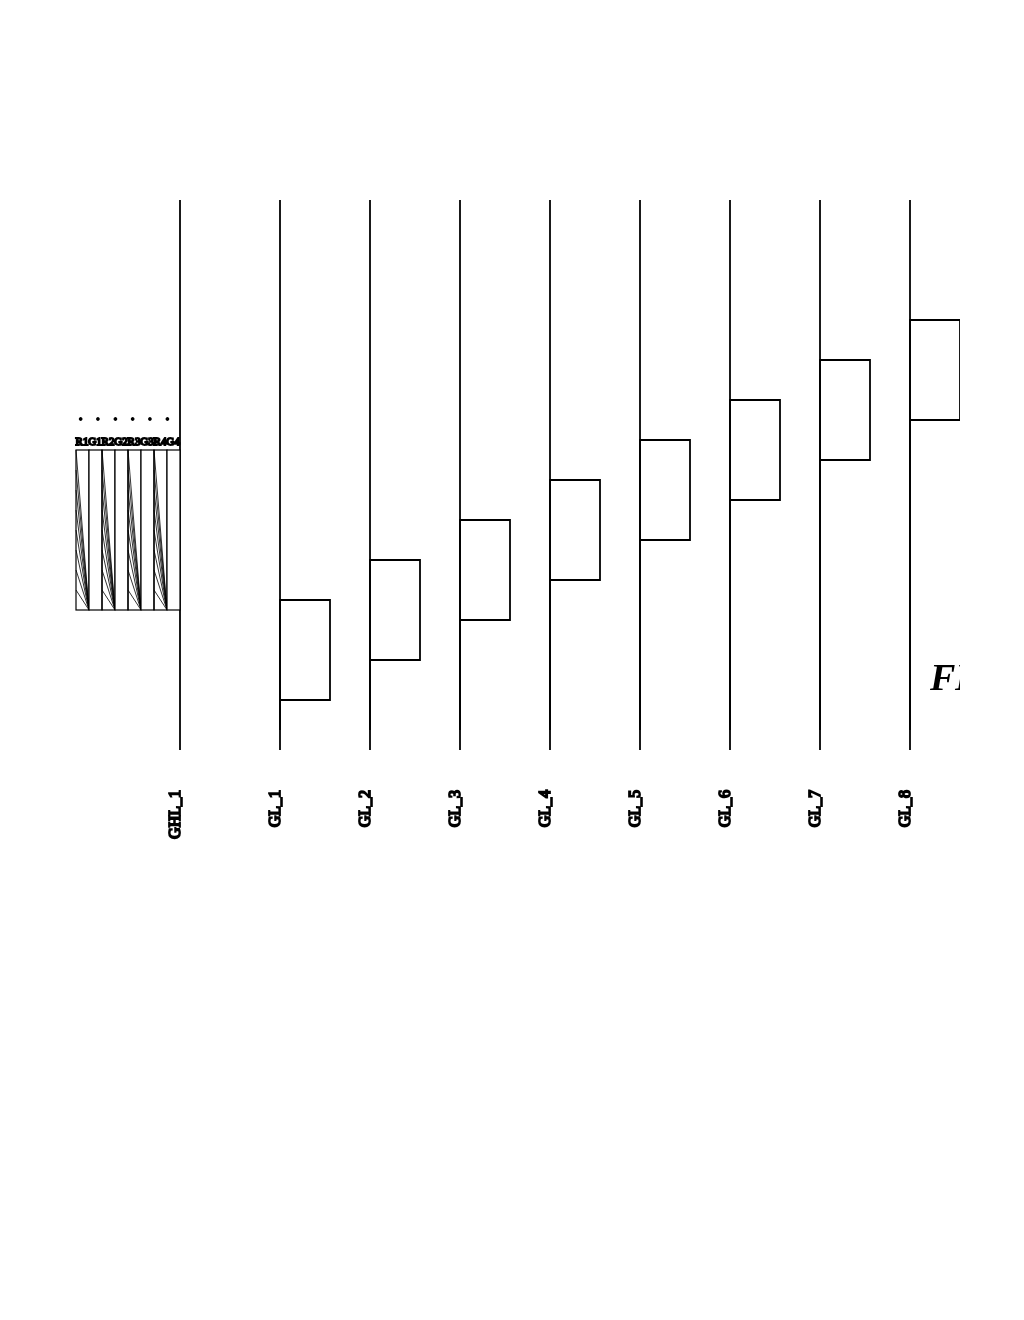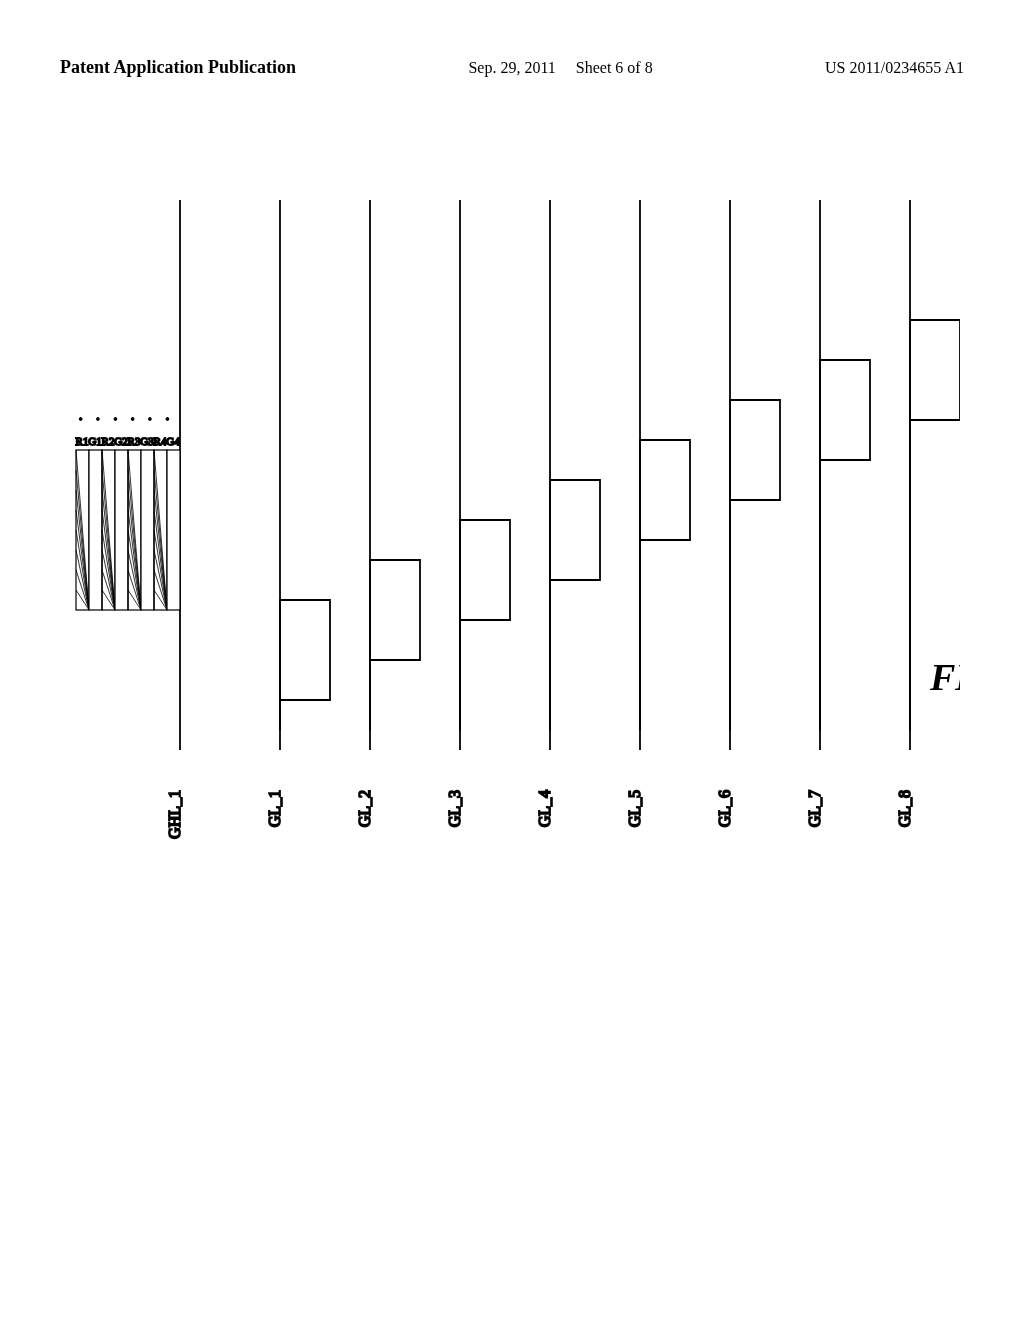--- a/index.html
+++ b/index.html
@@ -47,28 +47,20 @@
       font-size: 16px;
       text-align: right;
       line-height: 1.6;
     }
   </style>
 </head>
 <body>
 
 <div class="page-container">
 
-  <div class="header">
-    <div class="header-left">Patent Application Publication</div>
-    <div class="header-center">
-      <span>Sep. 29, 2011</span>&nbsp;&nbsp;&nbsp;&nbsp;
-      <span>Sheet 6 of 8</span>
-    </div>
-    <div class="header-right">US 2011/0234655 A1</div>
-  </div>
 
   <svg style="position:absolute; top:170px; left:60px; width:900px; height:800px;" viewBox="0 0 900 800" xmlns="http://www.w3.org/2000/svg">
 
     <g stroke="#000" stroke-width="1.8" fill="none" font-family="Times New Roman, serif">
 
       <line x1="120" y1="30" x2="120" y2="580"></line>
 
       <line x1="220" y1="30" x2="220" y2="580"></line>
 
       <line x1="310" y1="30" x2="310" y2="580"></line>

